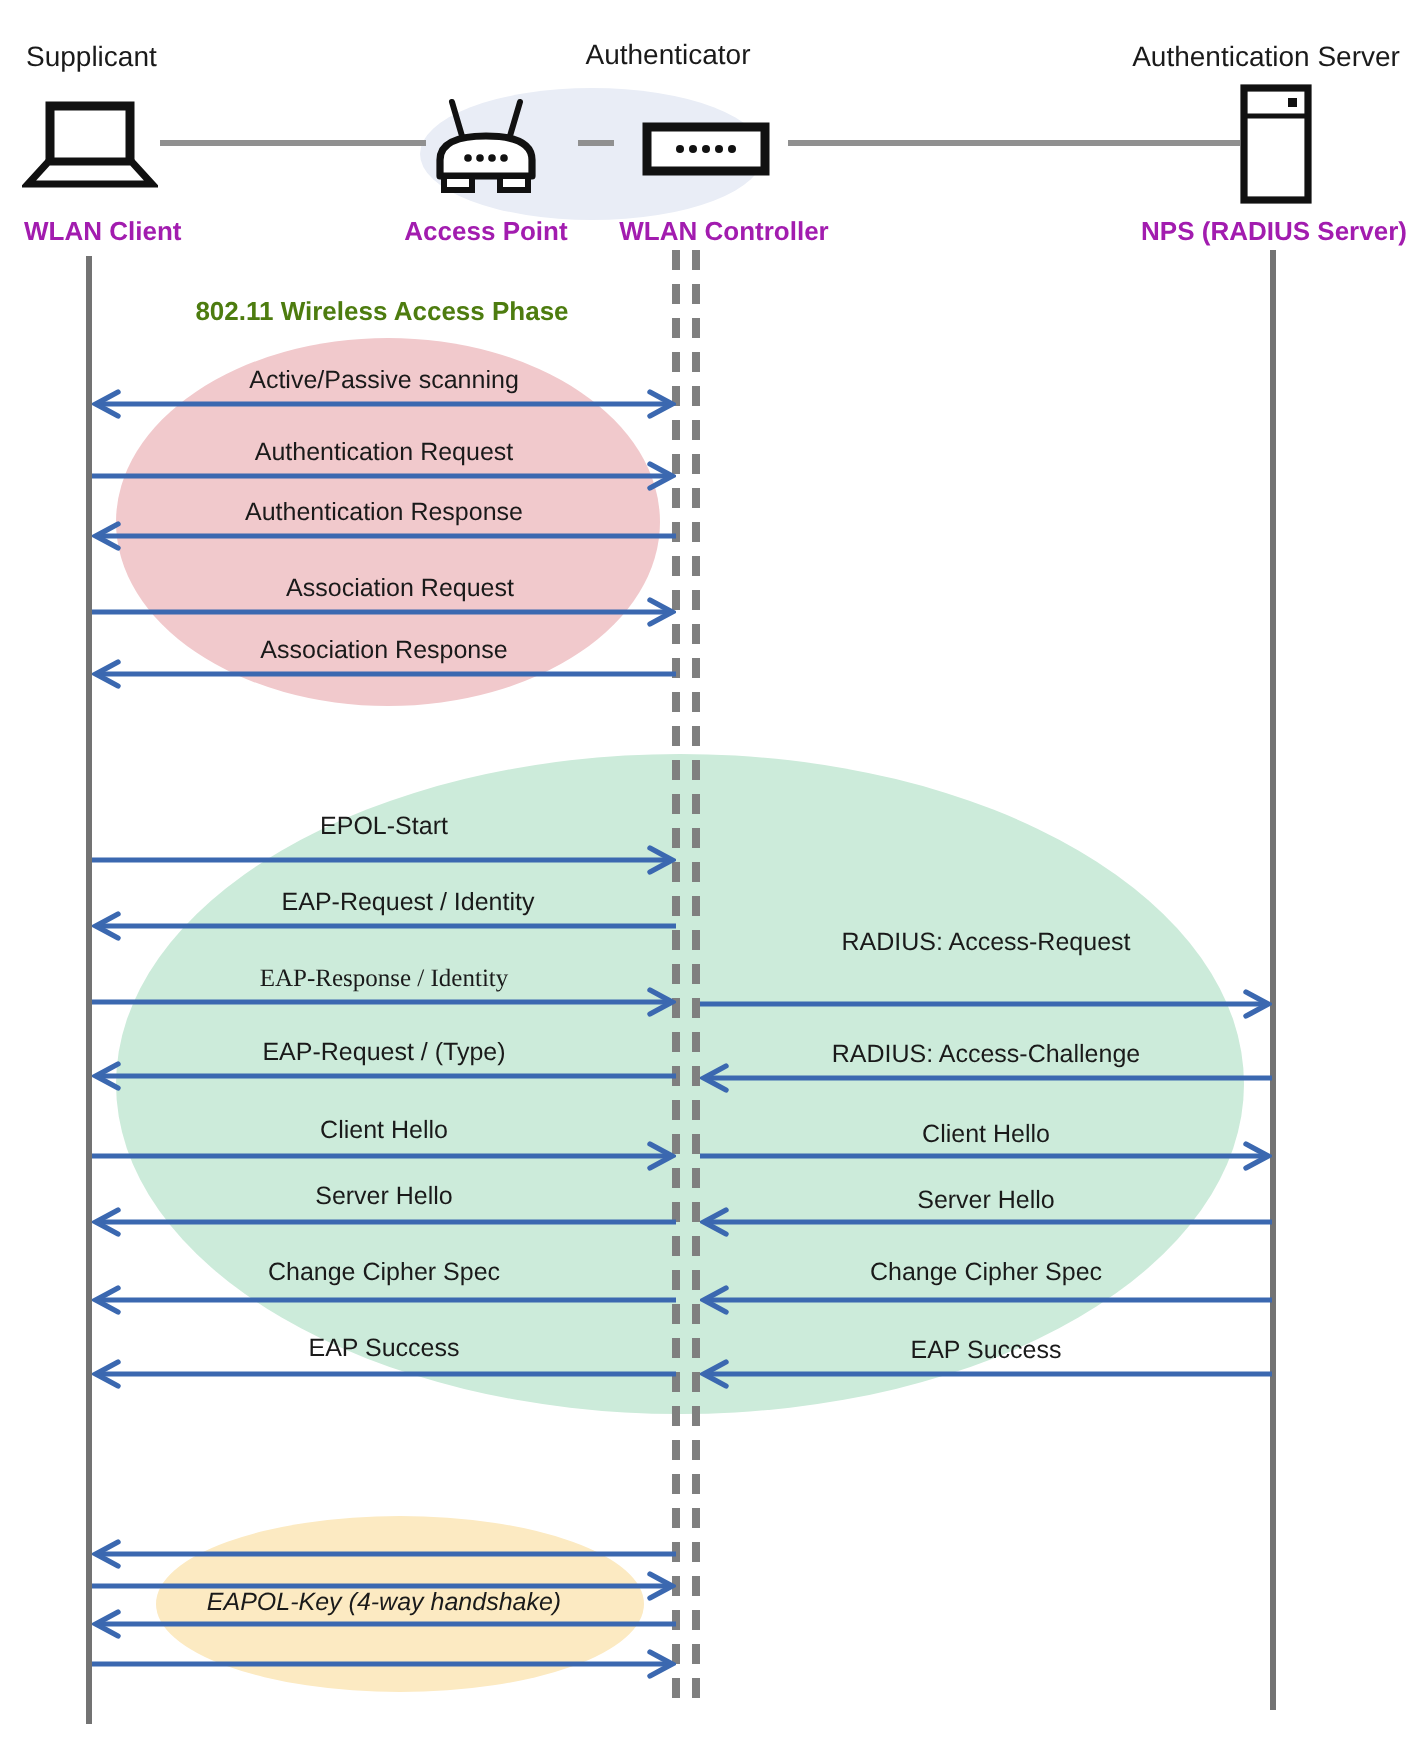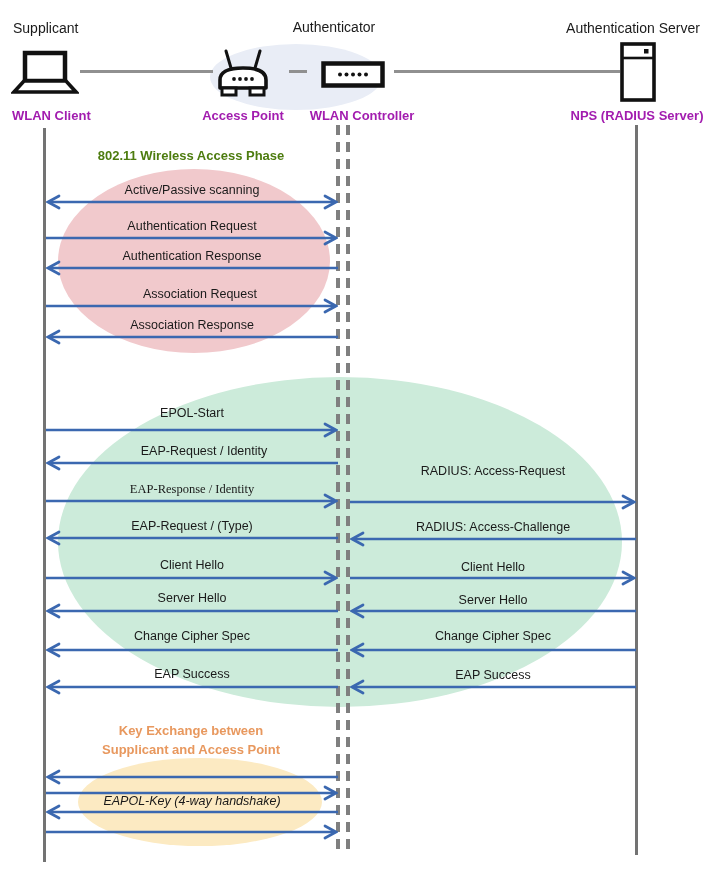--- a/index.html
+++ b/index.html
@@ -76,22 +76,20 @@
   <div class="abs dev-label centered" style="left:243px;top:108px;">Access Point</div>
   <div class="abs dev-label centered" style="left:362px;top:108px;text-align:center;">WLAN Controller</div>
   <div class="abs dev-label centered" style="left:637px;top:108px;text-align:center;">NPS (RADIUS Server)</div>
 
   <div class="abs lifeline" style="left:43px;top:128px;width:3px;height:734px;background:#737373;"></div>
   <div class="abs lifeline dashed-line" style="left:336px;top:125px;width:4px;height:728px;"></div>
   <div class="abs lifeline dashed-line" style="left:346px;top:125px;width:4px;height:728px;"></div>
   <div class="abs lifeline" style="left:635px;top:125px;width:3px;height:730px;background:#737373;"></div>
 
   <div class="abs phase-title centered" style="left:191px;top:146px;color:#4d7c0f;">802.11 Wireless Access Phase</div>
-  <div class="abs phase-title centered" style="left:191px;top:721px;color:#e8985e;">Key Exchange between
-Supplicant and Access Point</div>
 
   <div id="arrows-layer">
       <svg class="arrow" width="292" height="18" viewBox="0 0 292 18" style="left: 46px; top: 193px;">
         <line x1="3" x2="289" y1="9" y2="9" stroke="#3b68b0" stroke-width="2.5"></line>
         <path d="M 279 3 L 290 9 L 279 15" stroke="#3b68b0" stroke-width="2.7" fill="none" stroke-linecap="round" stroke-linejoin="miter"></path>
         <path d="M 13 3 L 2 9 L 13 15" stroke="#3b68b0" stroke-width="2.7" fill="none" stroke-linecap="round" stroke-linejoin="miter"></path>
       </svg>
       <div class="abs msg-label centered" style="left: 192px; top: 181px;">Active/Passive scanning</div>
       <svg class="arrow" width="292" height="18" viewBox="0 0 292 18" style="left: 46px; top: 229px;">
         <line x1="0" x2="289" y1="9" y2="9" stroke="#3b68b0" stroke-width="2.5"></line>

